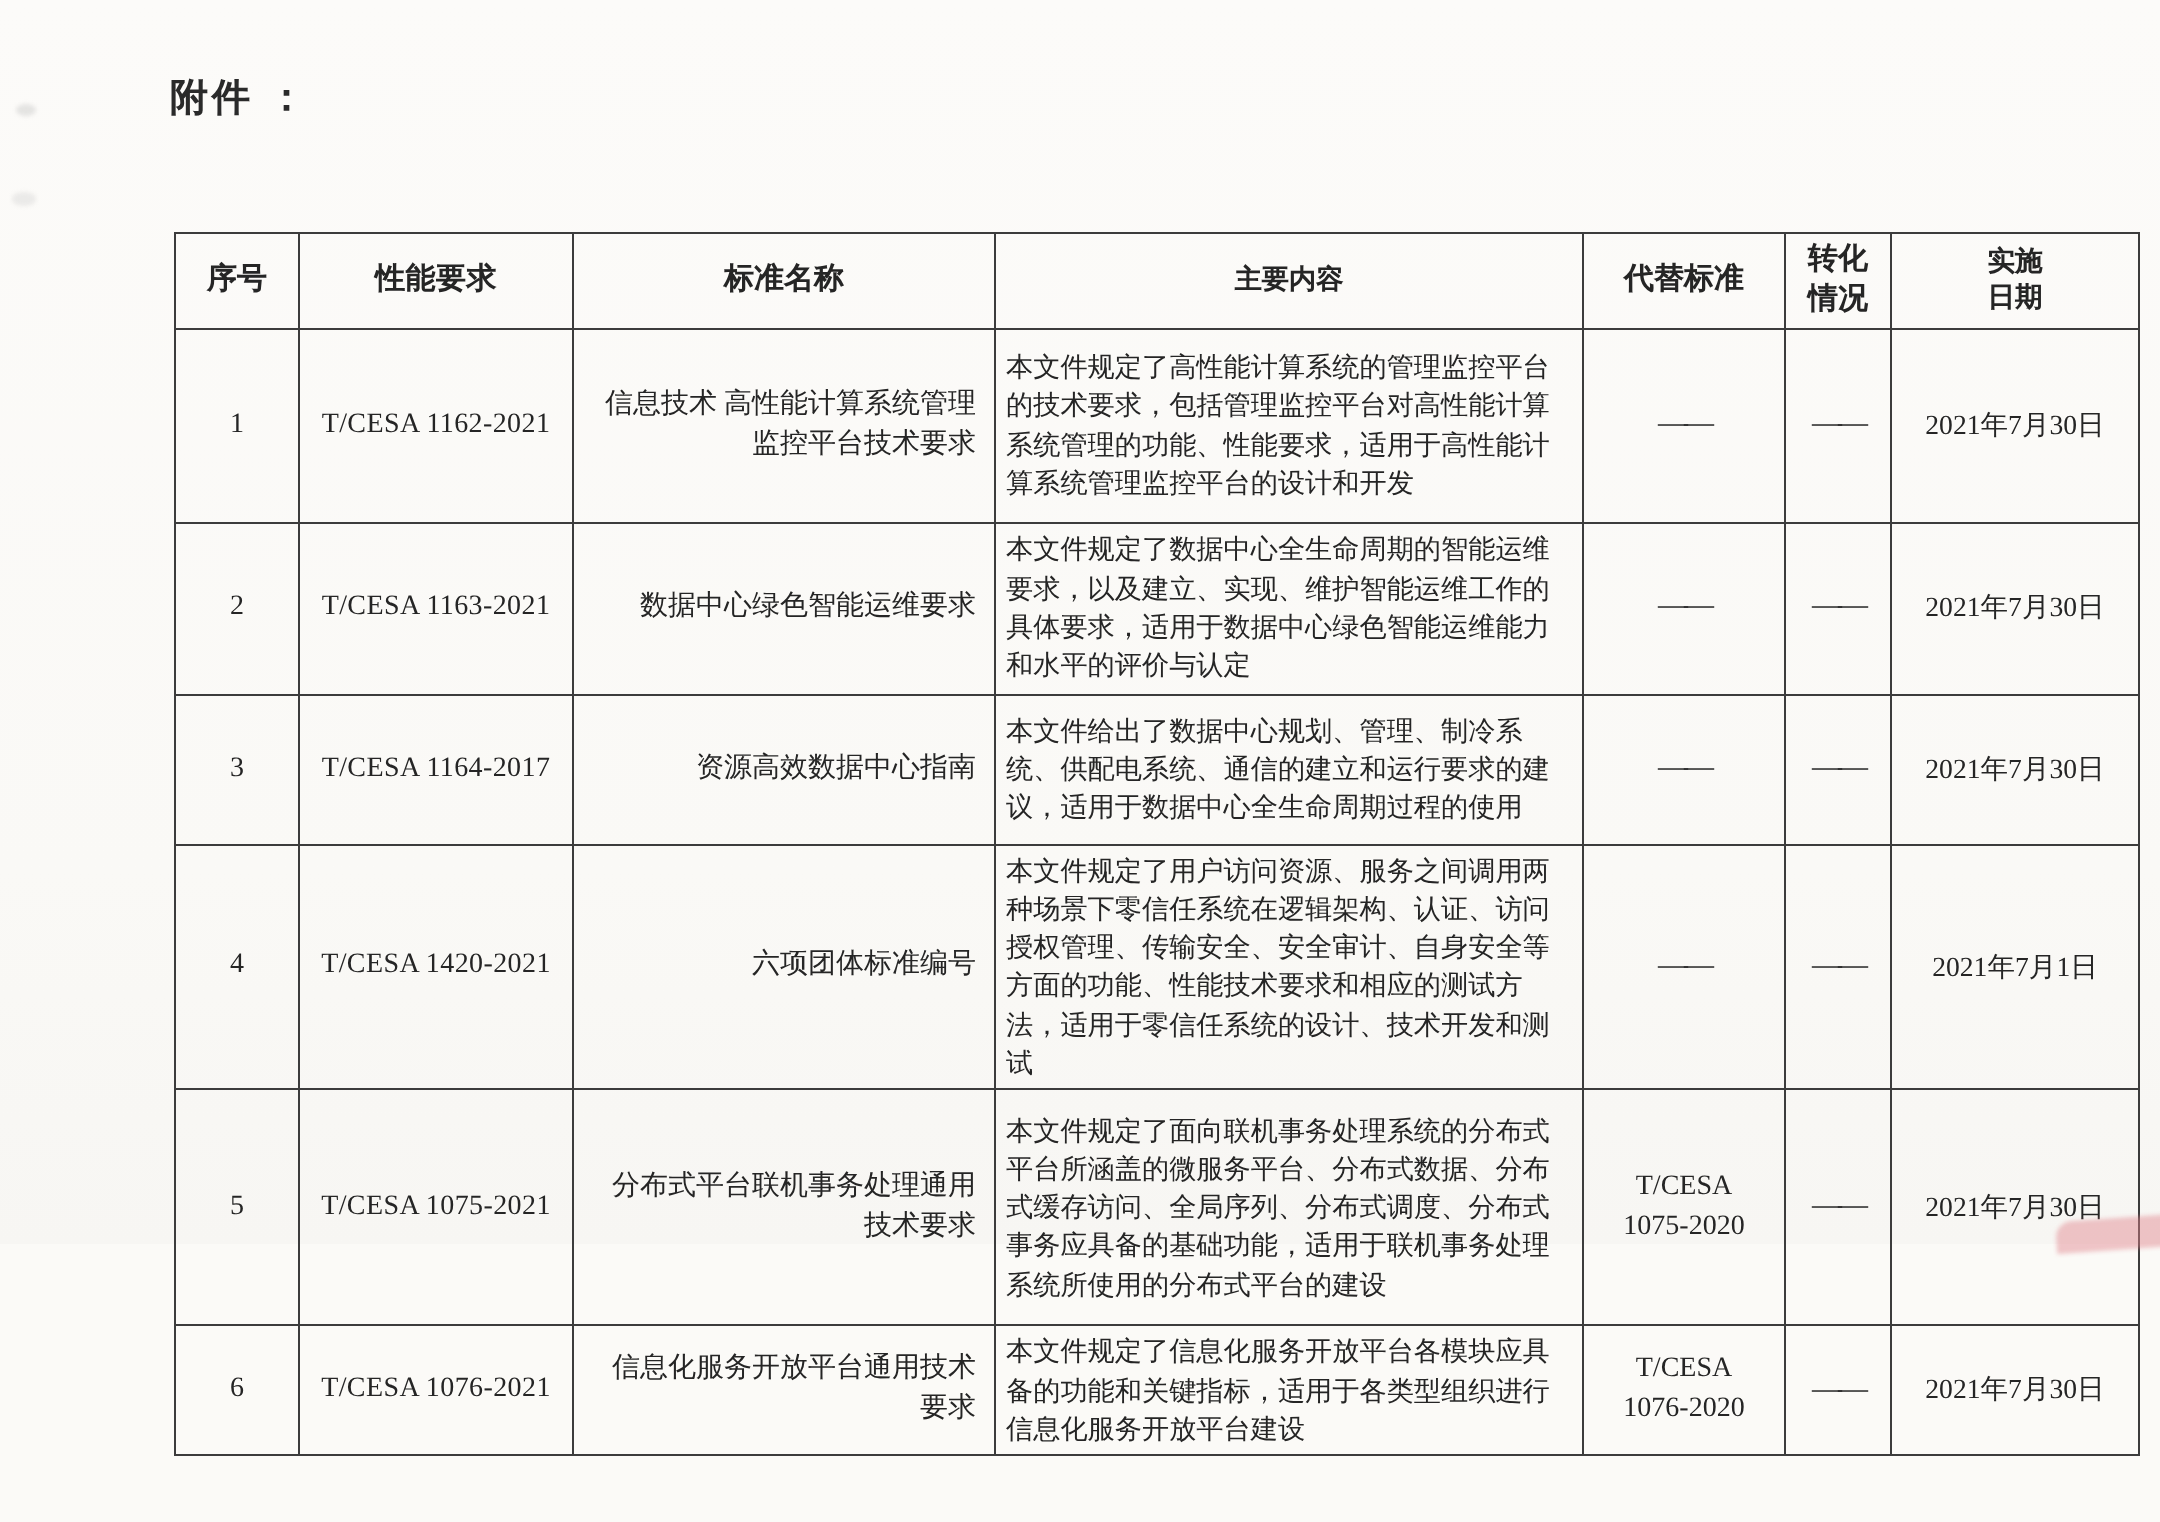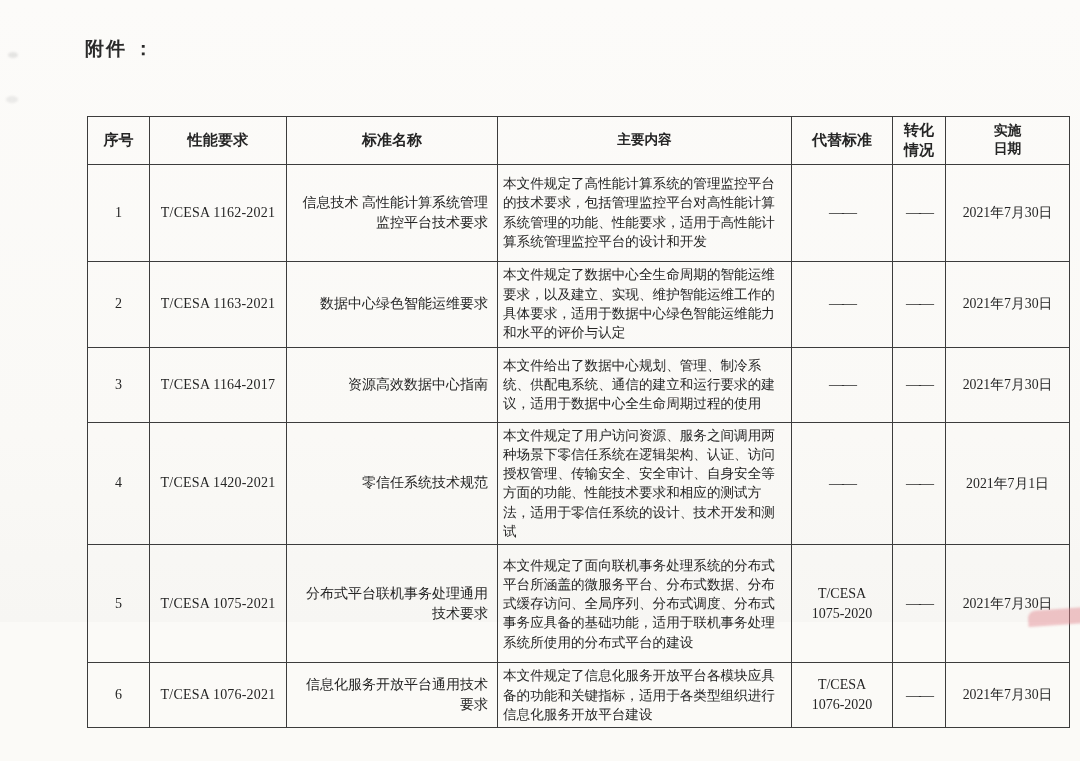--- a/index.html
+++ b/index.html
@@ -164,21 +164,21 @@
           <td class="col-code">T/CESA 1164-2017</td>
           <td class="col-name">资源高效数据中心指南</td>
           <td class="col-content">本文件给出了数据中心规划、管理、制冷系统、供配电系统、通信的建立和运行要求的建议，适用于数据中心全生命周期过程的使用</td>
           <td class="col-replaces dash-cell">——</td>
           <td class="col-conversion dash-cell">——</td>
           <td class="col-date">2021年7月30日</td>
         </tr>
         <tr>
           <td class="col-index">4</td>
           <td class="col-code">T/CESA 1420-2021</td>
-          <td class="col-name">零信任系统技术规范</td>
+          <td class="col-name">六项团体标准编号</td>
           <td class="col-content">本文件规定了用户访问资源、服务之间调用两种场景下零信任系统在逻辑架构、认证、访问授权管理、传输安全、安全审计、自身安全等方面的功能、性能技术要求和相应的测试方法，适用于零信任系统的设计、技术开发和测试</td>
           <td class="col-replaces dash-cell">——</td>
           <td class="col-conversion dash-cell">——</td>
           <td class="col-date">2021年7月1日</td>
         </tr>
         <tr>
           <td class="col-index">5</td>
           <td class="col-code">T/CESA 1075-2021</td>
           <td class="col-name">分布式平台联机事务处理通用技术要求</td>
           <td class="col-content">本文件规定了面向联机事务处理系统的分布式平台所涵盖的微服务平台、分布式数据、分布式缓存访问、全局序列、分布式调度、分布式事务应具备的基础功能，适用于联机事务处理系统所使用的分布式平台的建设</td>

